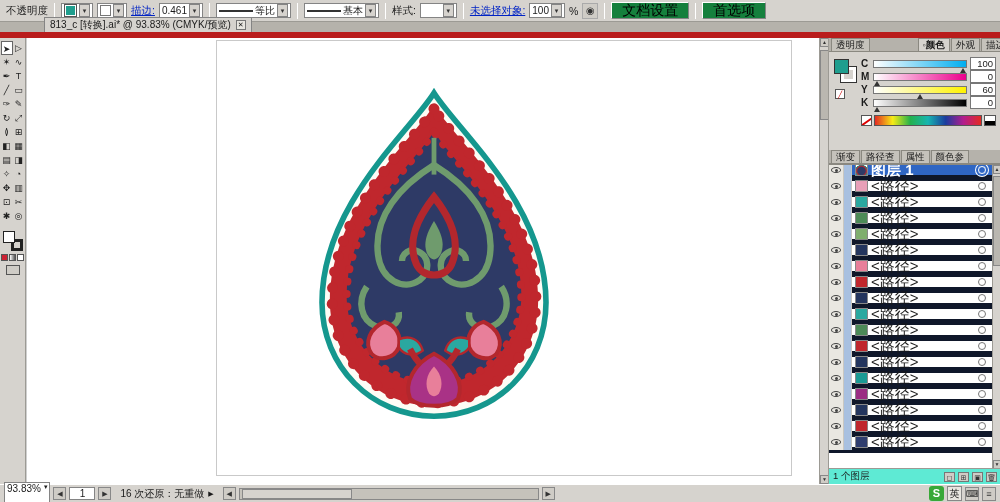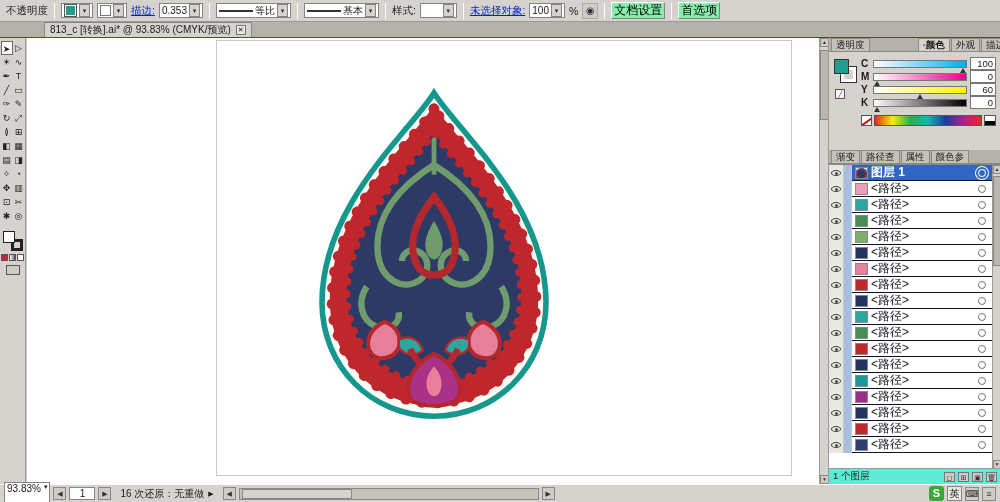--- a/index.html
+++ b/index.html
@@ -8,26 +8,26 @@
   .app{position:relative;width:1000px;height:502px;background:#d6d3ce;}
 
   
   .topbar{position:absolute;left:0;top:0;width:1000px;height:22px;background:#d6d3ce;border-bottom:1px solid #9c9a94;display:flex;align-items:center;gap:4px;padding:0 6px;font-size:10.5px;}
   .sep{width:1px;height:16px;background:#9a978f;border-right:1px solid #fff;margin:0 2px;}
   .combo{display:flex;align-items:center;height:15px;background:#fff;border:1px solid #848484;font-size:10px;padding:0 2px;gap:2px;}
   .combo .arr{width:11px;height:13px;background:#d6d3ce;border:1px solid #848484;font-size:7px;line-height:12px;text-align:center;color:#333;}
   .swatch-teal{width:13px;height:13px;background:#1f9e8e;border:1px solid #555;box-shadow:0 0 0 1px #fff inset;}
   .mini-sq{width:11px;height:11px;background:#fff;border:1px solid #777;}
   .linkblue{color:#0023c4;text-decoration:underline;}
-  .pushbtn{height:17px;padding:0 2px;background:#86efac;border:1px solid #848484;border-top-color:#fff;border-left-color:#fff;display:flex;align-items:center;font-size:12px;}
+  .pushbtn{height:17px;padding:0 10px;background:#15803d;border:1px solid #848484;border-top-color:#fff;border-left-color:#fff;display:flex;align-items:center;font-size:14px;}
   .linesample{width:34px;height:2px;background:#333;}
   .toolicon{width:16px;height:16px;border:1px solid #aaa;background:#cfccc6;font-size:10px;line-height:14px;text-align:center;color:#333;}
 
   
-  .tabbar{position:absolute;left:0;top:22px;width:1000px;height:16px;background:#b5b2ab;border-bottom:1px solid #b91c1c;display:flex;align-items:flex-end;}
+  .tabbar{position:absolute;left:0;top:22px;width:1000px;height:16px;background:#b5b2ab;border-bottom:6px solid #b91c1c;display:flex;align-items:flex-end;}
   .doctab{margin-left:44px;height:15px;background:#d6d3ce;border:1px solid #848484;border-bottom:none;display:flex;align-items:center;gap:5px;padding:0 5px;font-size:10px;}
   .doctab .close{width:10px;height:10px;border:1px solid #777;font-size:7px;line-height:8px;text-align:center;background:#e8e6e0;}
 
   
   .main{position:absolute;left:0;top:38px;width:1000px;height:446px;}
 
   
   .tools{position:absolute;left:0;top:0;width:26px;height:446px;background:#d6d3ce;border-right:1px solid #9c9a94;padding-top:3px;}
   .toolgrid{display:grid;grid-template-columns:12px 12px;justify-content:center;}
   .tool{width:12px;height:14px;font-size:9px;line-height:14px;text-align:center;color:#222;}
@@ -76,21 +76,21 @@
   .chth{position:absolute;top:7px;width:0;height:0;border-left:3px solid transparent;border-right:3px solid transparent;border-bottom:5px solid #333;transform:translateX(-3px);}
   .chv{width:26px;height:13px;background:#fff;border:1px solid #777;font-size:9.5px;text-align:right;padding-right:2px;line-height:12px;}
   .spectrumrow{display:flex;align-items:center;gap:2px;margin-top:2px;height:12px;}
   .nonebox{width:11px;height:11px;background:#fff;border:1px solid #555;position:relative;overflow:hidden;}
   .nonebox::after{content:"";position:absolute;left:-2px;top:4px;width:16px;height:2px;background:#d00;transform:rotate(-35deg);}
   .spectrum{flex:1;height:11px;border:1px solid #555;background:linear-gradient(90deg,#e32a22,#f6eb16,#23b14d,#17b5b0,#1b3c9e,#b21d8e,#e32a22);}
   .wbbox{width:12px;height:11px;border:1px solid #555;background:linear-gradient(180deg,#fff 50%,#000 50%);}
 
   
   .layerspanel{position:absolute;left:0;top:126px;width:172px;height:304px;background:#fff;border-top:1px solid #8a8880;}
-  .lrow{display:flex;align-items:center;height:16px;border-bottom:1px solid #0f172a;font-size:12px;}
+  .lrow{display:flex;align-items:center;height:16px;border-bottom:6px solid #0f172a;font-size:15px;}
   .lrow .eyecell{width:15px;height:16px;border-right:1px solid #c9c7c1;display:flex;align-items:center;justify-content:center;background:#e9e7e1;}
   .eye{display:inline-block;width:10px;height:6px;border:1px solid #444;border-radius:50%;position:relative;}
   .eye::after{content:"";position:absolute;left:3px;top:1px;width:3px;height:3px;background:#444;border-radius:50%;}
   .lrow .bluecell{width:8px;height:16px;background:#a8c0e0;border-right:1px solid #c9c7c1;}
   .lrow .thumb{width:13px;height:12px;border:1px solid #888;margin:0 3px;}
   .lrow .lname{flex:1;white-space:nowrap;overflow:hidden;}
   .lrow .target{width:8px;height:8px;border:1px solid #777;border-radius:50%;margin-right:6px;}
   .lrow.layer1{background:#2f66c4;color:#fff;font-weight:bold;}
   .lrow.layer1 .thumb{background:radial-gradient(circle at 50% 60%,#2e3a66 45%,#c0272d 60%,#1a9a94 75%,#fff 78%);}
   .lrow.layer1 .target{border-color:#fff;box-shadow:0 0 0 2px #2f66c4,0 0 0 3px #fff;}
@@ -127,21 +127,21 @@
     <span class="combo">
       <span class="swatch-teal"></span>
       <span class="arr">▾</span>
     </span>
     <span class="combo">
       <span class="mini-sq"></span>
       <span class="arr">▾</span>
     </span>
     <span class="linkblue">描边:</span>
     <span class="combo">
-      <span>0.353</span>
+      <span>0.461</span>
       <span class="arr">▾</span>
     </span>
     <span class="sep"></span>
     <span class="combo">
       <span class="linesample"></span>
       <span>等比</span>
       <span class="arr">▾</span>
     </span>
     <span class="sep"></span>
     <span class="combo">

